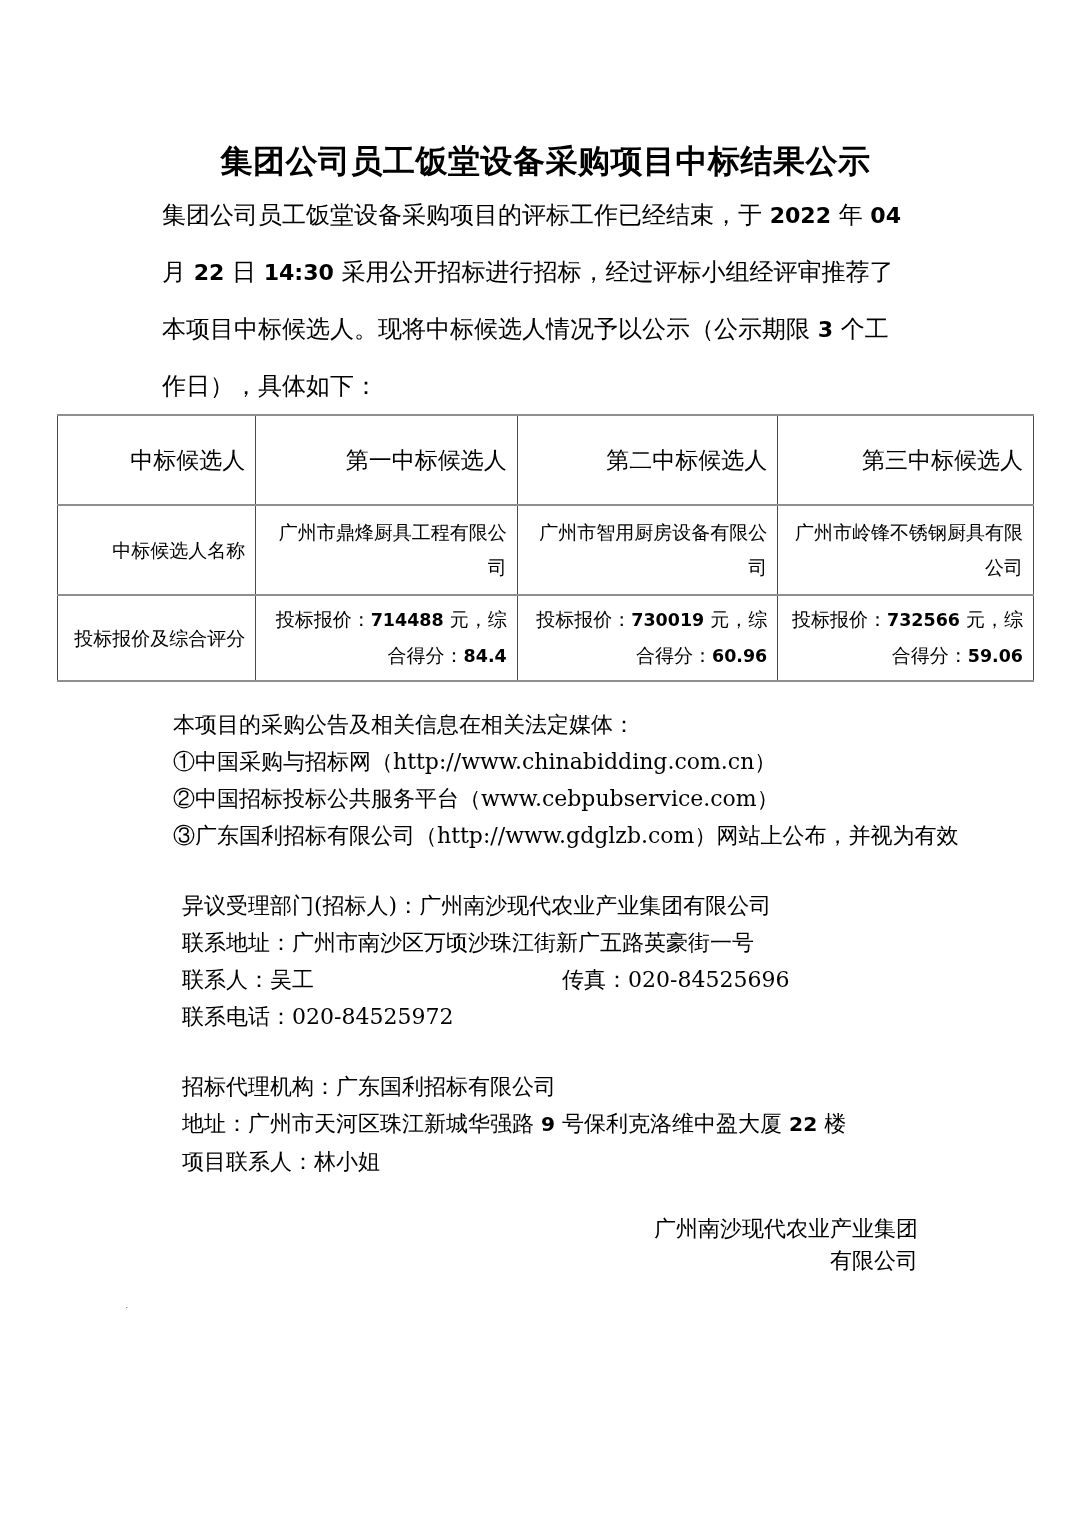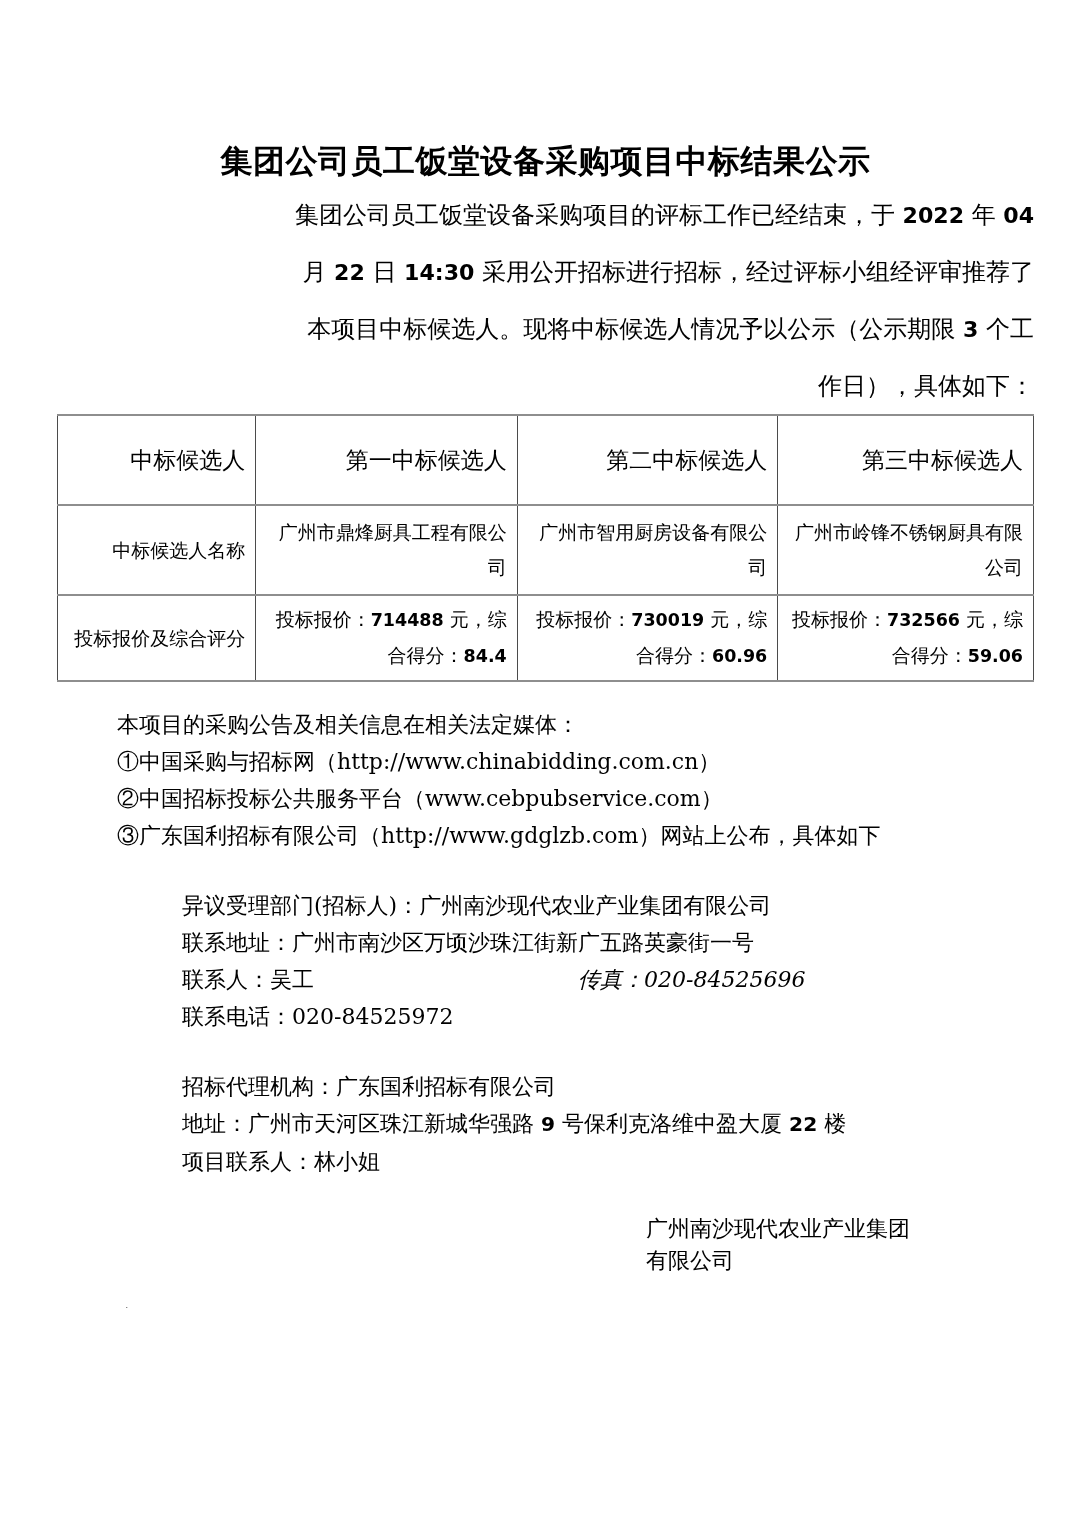--- a/index.html
+++ b/index.html
@@ -19,21 +19,20 @@
     text-align: center;
     font-size: 32px;
     line-height: 36px;
     font-weight: 700;
     letter-spacing: 0.5px;
   }
   .intro {
     margin: 8px 0 0 105px;
     font-size: 24px;
     line-height: 56px;
-    text-align: right;
   }
   .intro .line { white-space: nowrap; }
 
   table.bid {
     width: 100%;
     border-collapse: collapse;
     table-layout: fixed;
     margin-top: 0;
   }
   table.bid col.c0 { width: 20.3%; }
@@ -49,39 +48,39 @@
     vertical-align: middle;
     padding: 6px 10px;
     font-weight: 400;
   }
   table.bid .r-head th { height: 76px; font-size: 23px; }
   table.bid .r-name td { height: 76px; font-size: 19px; line-height: 35px; }
   table.bid .r-score td { height: 72px; font-size: 19px; line-height: 35px; }
   table.bid td.lab { font-size: 19px; }
 
   .media {
-    margin: 24px 0 0 60px;
+    margin: 24px 0 0 116px;
     font-size: 22px;
     line-height: 37px;
   }
   .media .line { white-space: nowrap; }
 
   .block {
     margin: 33px 0 0 105px;
     font-size: 22px;
     line-height: 37px;
   }
   .block .row { position: relative; white-space: nowrap; margin-left: 20px; }
-  .fax1 { position: absolute; left: 396px; top: 0; font-style: italic; }
+  .fax1 { position: absolute; left: 380px; top: 0; }
   .fax2 { position: absolute; left: 407px; top: 0; }
 
   .signature {
     margin: 33px 116px 0 auto;
     width: 272px;
-    text-align: left;
+    text-align: right;
     font-size: 22px;
     line-height: 32px;
   }
   .date {
     margin: 26px 116px 0 0;
     text-align: left;
     font-size: 22px;
     line-height: 30px;
   }
 
@@ -132,21 +131,21 @@
       <td>投标报价：<span class="num">730019</span> 元，综合得分：<span class="num">60.96</span></td>
       <td>投标报价：<span class="num">732566</span> 元，综合得分：<span class="num">59.06</span></td>
     </tr>
   </tbody>
     </table>
 
   <div class="media">
     <div class="line">本项目的采购公告及相关信息在相关法定媒体：</div>
     <div class="line">①中国采购与招标网（http://www.chinabidding.com.cn）</div>
     <div class="line">②中国招标投标公共服务平台（www.cebpubservice.com）</div>
-    <div class="line">③广东国利招标有限公司（http://www.gdglzb.com）网站上公布，具体如下</div>
+    <div class="line">③广东国利招标有限公司（http://www.gdglzb.com）网站上公布，并视为有效</div>
   </div>
 
   <div class="block">
     <div class="row">异议受理部门(招标人)：广州南沙现代农业产业集团有限公司</div>
     <div class="row">联系地址：广州市南沙区万顷沙珠江街新广五路英豪街一号</div>
     <div class="row">
       <span>联系人：吴工</span>
       <span class="fax1">传真：020-84525696</span>
     </div>
     <div class="row">联系电话：020-84525972</div>

